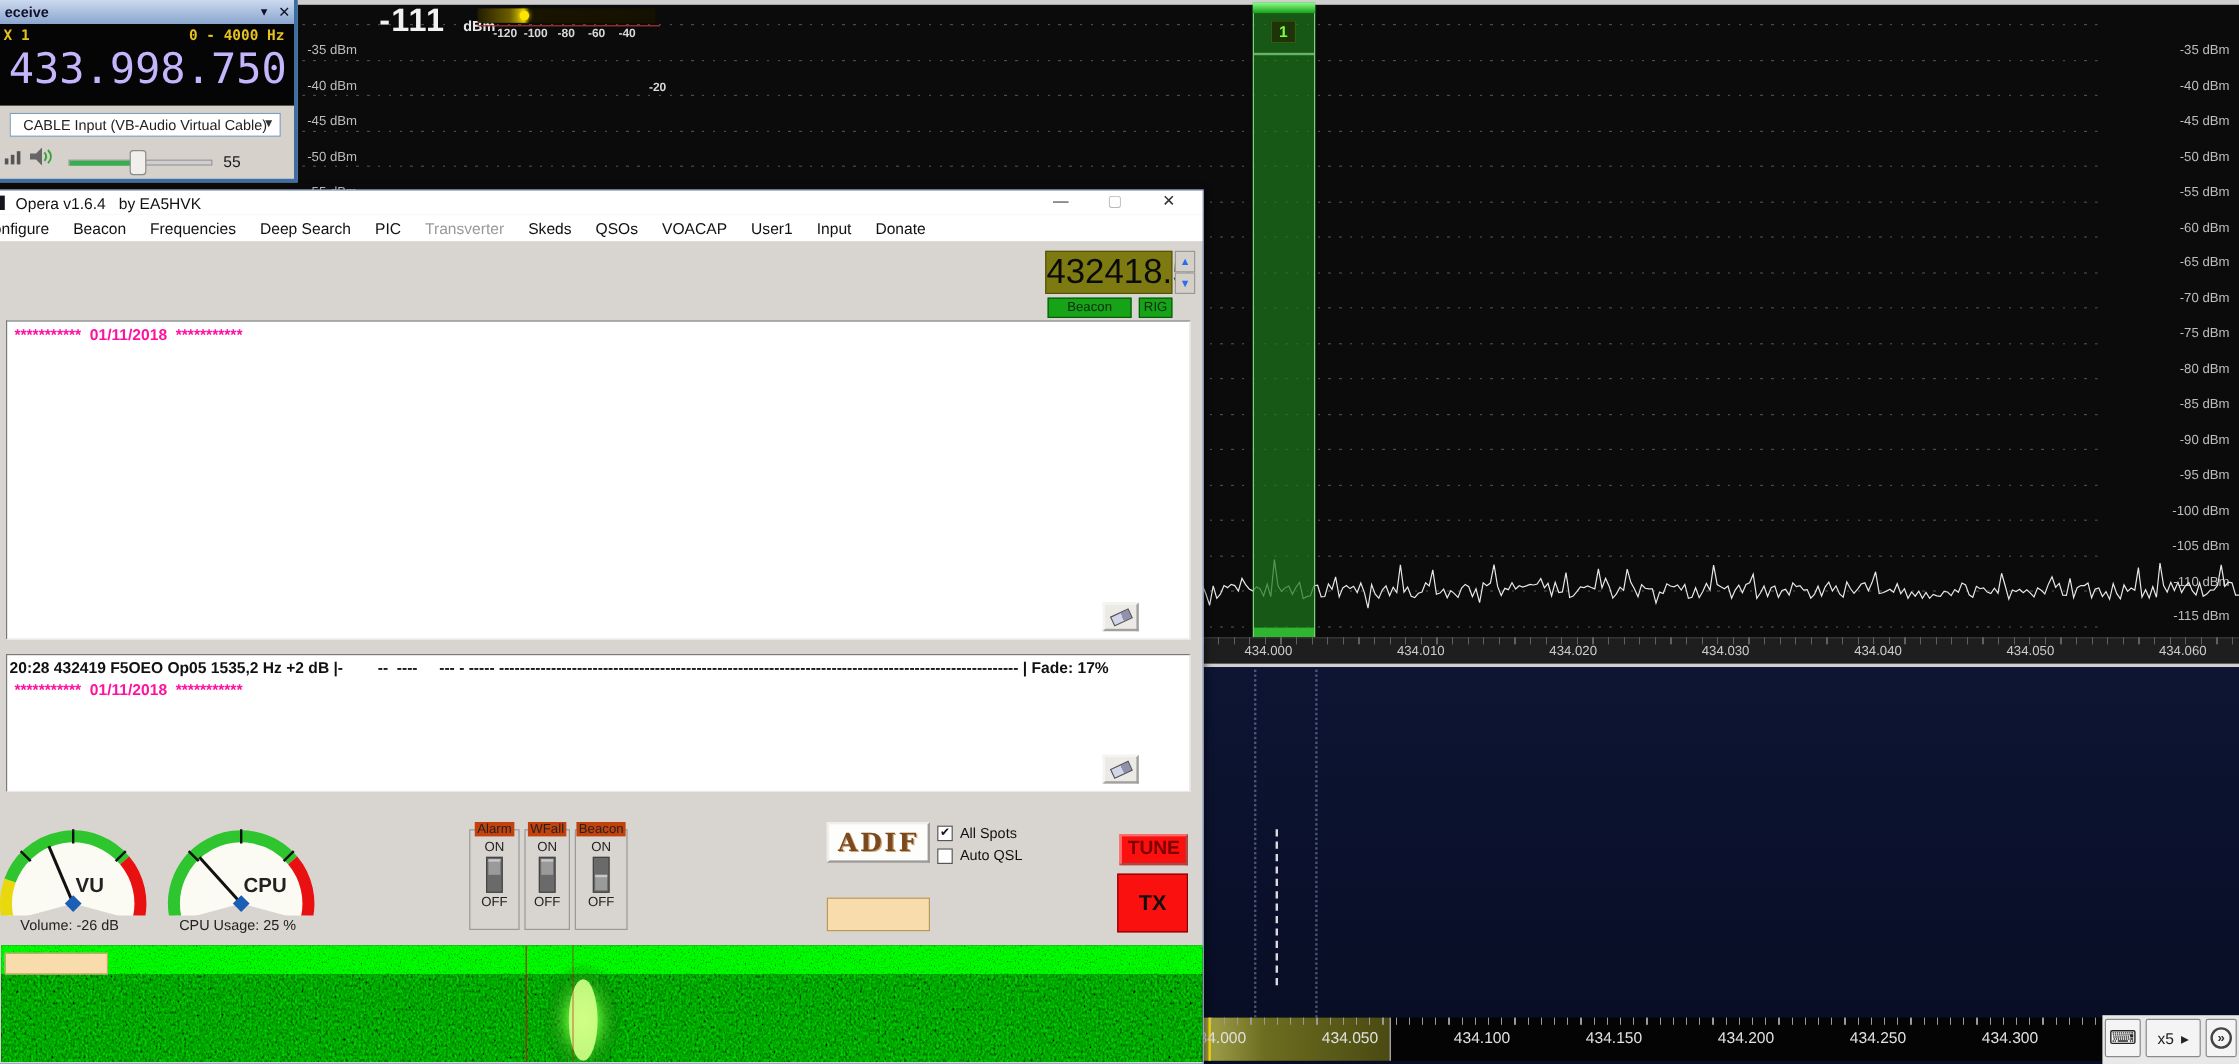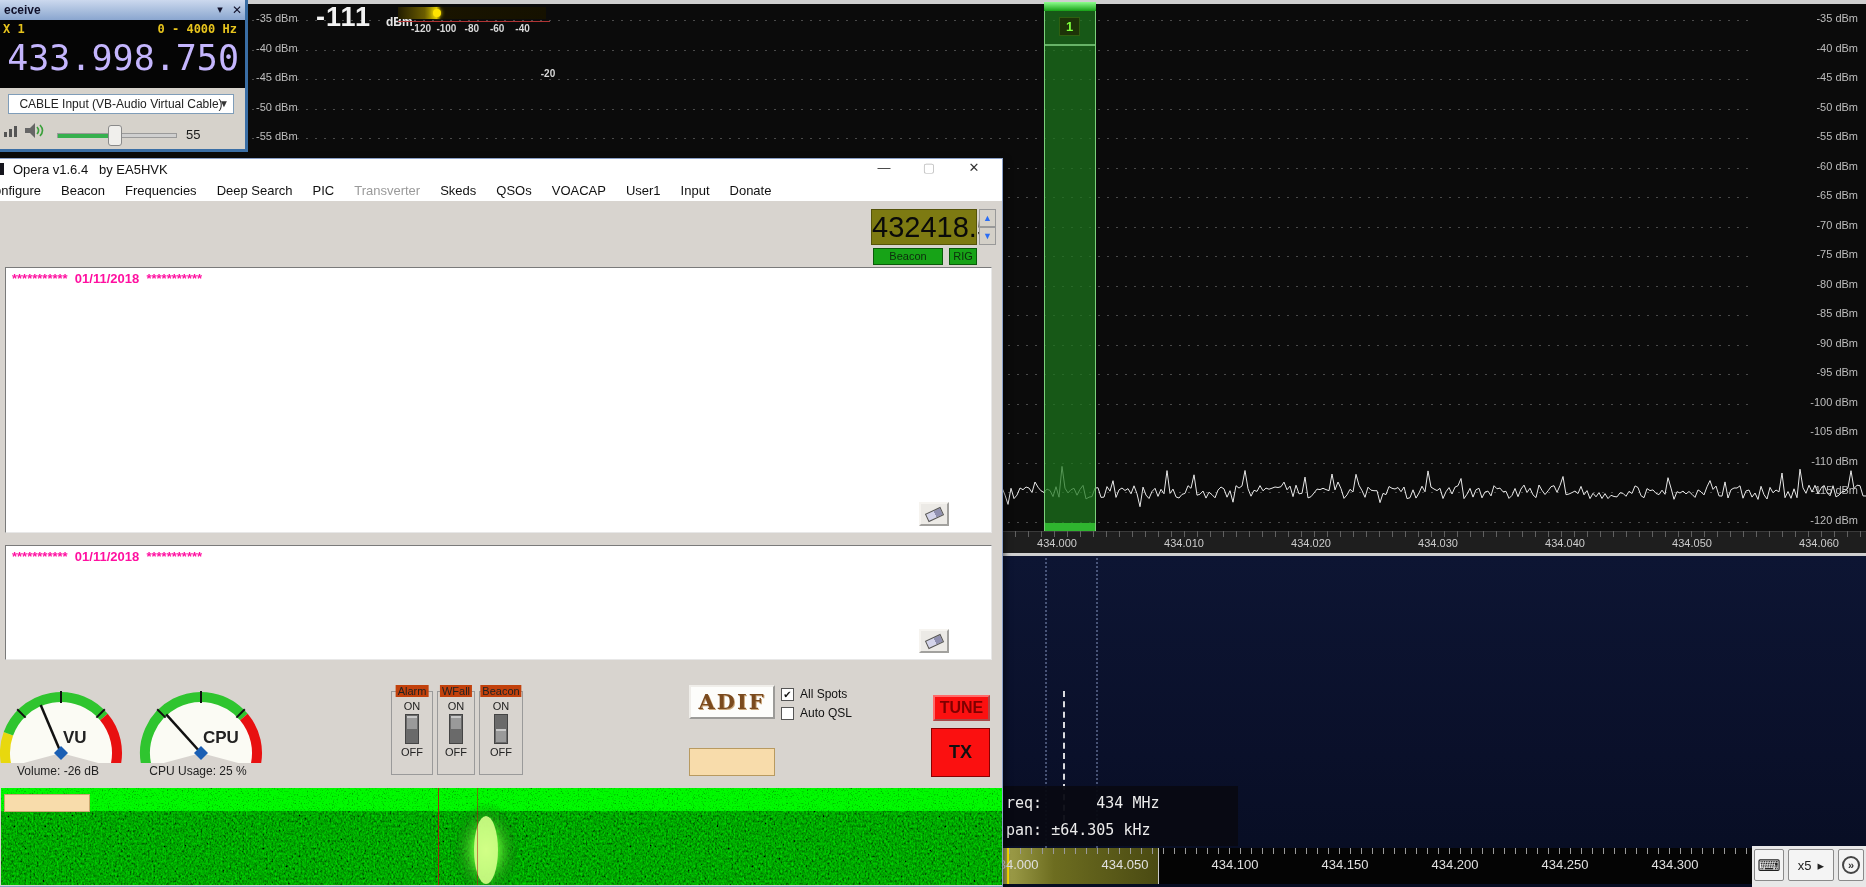--- a/index.html
+++ b/index.html
@@ -6,21 +6,21 @@
   html,body { width:1866px; height:887px; overflow:hidden; background:#000;
               font-family:"Liberation Sans", sans-serif; }
   #stage { position:absolute; left:0; top:0; width:1866px; height:887px; overflow:hidden; }
   .abs { position:absolute; }
 
   
   #spectrum { left:0; top:0; width:1866px; height:556px; background:#0b0b0b; z-index:1; }
   #spec-topstrip { left:248px; top:0; width:1618px; height:4px; background:#cfcfcf; }
   .gridline { height:1px; left:252px; width:1496px;
     background:repeating-linear-gradient(90deg, rgba(255,255,255,.26) 0 2px, transparent 2px 9px); }
-  .dbl { color:#bdbdbd; font-size:11px; width:64px; }
+  .dbl { color:#bdbdbd; font-size:11px; width:64px;margin-top:24px; }
   .dbl.left { text-align:left; }
   .dbl.right { text-align:right; }
   #meter-value { left:316px; top:2px; font-size:27px; font-weight:bold; color:#f2f2f2; letter-spacing:1px; }
   #meter-unit { left:374px; top:15px; font-size:12px; font-weight:bold; color:#e8e8e8;margin-left:12px; }
   #meter-bar { left:398px; top:7px; width:148px; height:12px;
     background:linear-gradient(90deg,#221c00 0%, #6b5d00 18%, #d8c400 26%, #191400 29%, #151100 100%); }
   #meter-dot { left:433px; top:9px; width:8px; height:8px; border-radius:50%; background:#ffe400; box-shadow:0 0 4px #ffe400; }
   #meter-line { left:398px; top:21px; width:152px; height:1px; background:#b03434; }
   .mscale { top:23px; font-size:10px; color:#d8d8d8; width:34px; text-align:center; font-weight:bold; }
 
@@ -262,22 +262,20 @@
         <div class="faxis abs" style="left: 1784px; position: absolute;">434.060</div>
       </div>
     <div id="spec-divider" class="abs"></div>
   </div>
 
   <div id="wfpanel" class="abs">
     <div class="vline-faint abs" style="left:47px;"></div>
     <div class="vline-faint abs" style="left:98px;"></div>
     <div id="vline-bright" class="abs" style="left:65px;"></div>
 
-    <div id="wf-tooltip" class="abs"><span>req:      434 MHz</span>
-<span>pan: ±64.305 kHz</span></div>
 
     <div id="wf-scale" class="abs">
       <div id="wf-olive" class="abs"></div>
       <div id="wf-olive-sep" class="abs"></div>
       <div id="wf-yellow" class="abs"></div>
       <div id="wf-ticks" class="abs"></div>
       <div id="wf-scale-labels">
           <div class="wflabel abs" style="left: -23px; position: absolute;">434.000</div>
           <div class="wflabel abs" style="left: 87px; position: absolute;">434.050</div>
           <div class="wflabel abs" style="left: 197px; position: absolute;">434.100</div>
@@ -359,20 +357,24 @@
     <div id="btn-rig" class="greenbtn abs">RIG</div>
 
     <div id="spots1" class="whitearea abs">
       <div class="pinkline">***********  01/11/2018  ***********</div>
       <div id="eraser1" class="eraserbtn">
           <div class="eraser-glyph"></div>
         </div>
     </div>
 
     <div id="spots2" class="whitearea abs">
+      <div id="spotline">
+        <span class="grow">20:28 432419 F5OEO Op05 1535,2 Hz +2 dB |-        --  ----     --- - ----- ---------------------------------------------------------------------------------------------------- </span>
+        <span class="fade">| Fade: 17%</span>
+      </div>
       <div class="pinkline">***********  01/11/2018  ***********</div>
       <div id="eraser2" class="eraserbtn">
           <div class="eraser-glyph"></div>
         </div>
     </div>
 
     <svg id="vu-svg" class="abs" width="140" height="96" viewBox="0 0 140 96">
       <path d="M 15.9 100.5 A 56 56 0 1 1 124.1 100.5 L 70 86 Z" fill="#fbfbf4"></path>
       <path d="M 15.9 100.5 A 56 56 0 0 1 17.4 66.8" stroke="#e8d80e" stroke-width="10" fill="none"></path>
       <path d="M 17.4 66.8 A 56 56 0 0 1 112.9 50.0" stroke="#2fc52f" stroke-width="10" fill="none"></path>

